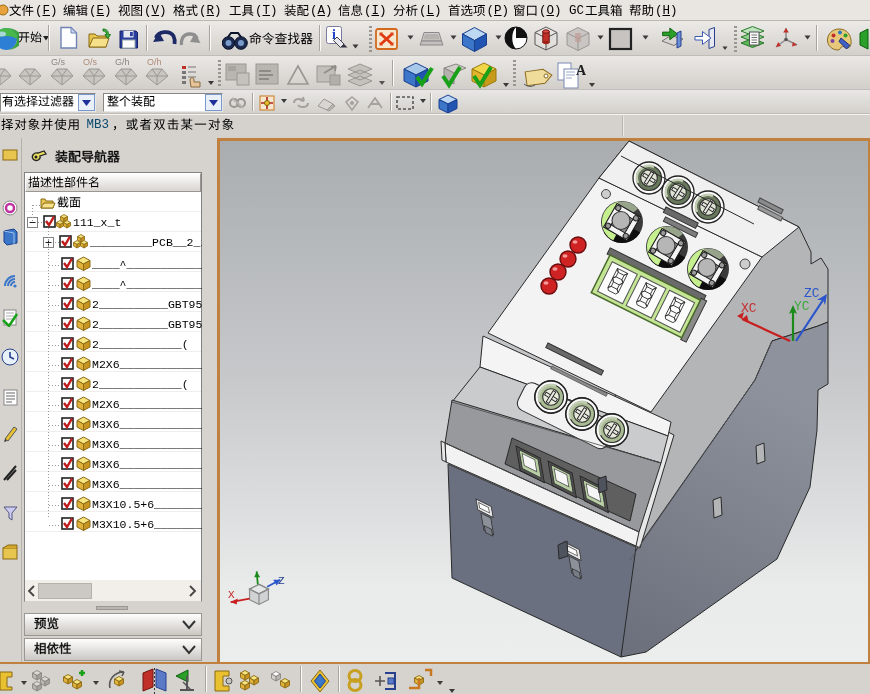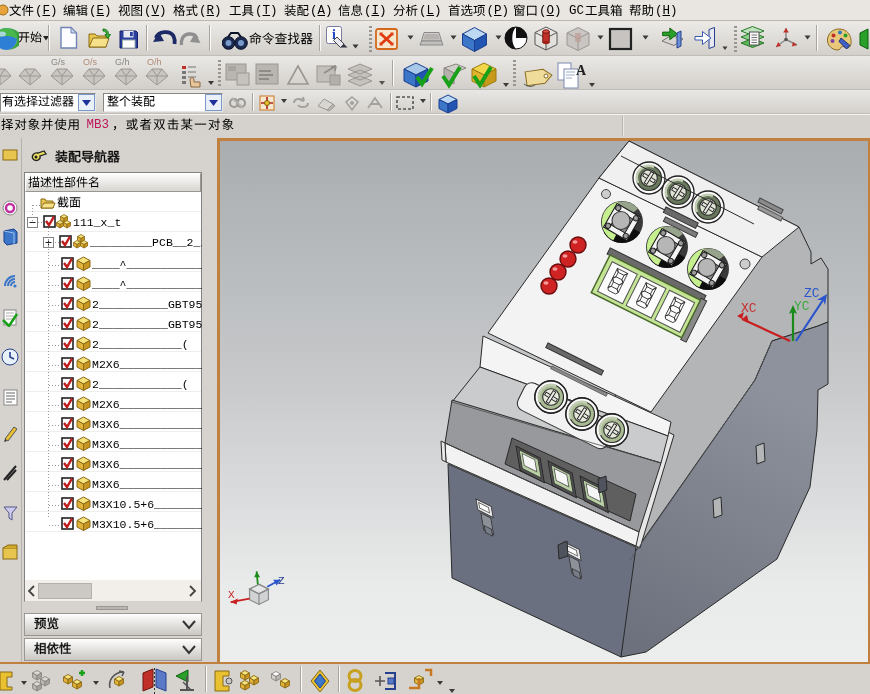--- a/index.html
+++ b/index.html
@@ -582,21 +582,21 @@
 <div style="position:absolute;left:0px;top:114px;width:870px;height:24px;background:#d5d2cd;border-top:1px solid #f5f4f2"></div>
 <div style="position:absolute;left:622px;top:116px;width:2px;height:20px;background:#eceae6;border-left:1px solid #b8b5b0"></div>
 <svg style="position:absolute;left:1px;top:118px;overflow:visible" width="81" height="18" fill="#000000">
     <use href="#u62E9" transform="translate(0.0,11.0) scale(12.5)"></use>
     <use href="#u5BF9" transform="translate(13.3,11.0) scale(12.5)"></use>
     <use href="#u8C61" transform="translate(26.6,11.0) scale(12.5)"></use>
     <use href="#u5E76" transform="translate(39.9,11.0) scale(12.5)"></use>
     <use href="#u4F7F" transform="translate(53.2,11.0) scale(12.5)"></use>
     <use href="#u7528" transform="translate(66.5,11.0) scale(12.5)"></use>
   </svg>
-<div style="position:absolute;left:79px;top:118px;font-family:'Liberation Mono',sans-serif;font-size:12.5px;color:#be185d;font-weight:normal;letter-spacing:0;white-space:pre"> MB3</div>
+<div style="position:absolute;left:79px;top:118px;font-family:'Liberation Mono',sans-serif;font-size:12.5px;color:#0c4a6e;font-weight:normal;letter-spacing:0;white-space:pre"> MB3</div>
 <svg style="position:absolute;left:112px;top:118px;overflow:visible" width="125" height="18" fill="#000000">
     <use href="#uFF0C" transform="translate(0.0,11.0) scale(12.5)"></use>
     <use href="#u6216" transform="translate(13.7,11.0) scale(12.5)"></use>
     <use href="#u8005" transform="translate(27.4,11.0) scale(12.5)"></use>
     <use href="#u53CC" transform="translate(41.1,11.0) scale(12.5)"></use>
     <use href="#u51FB" transform="translate(54.8,11.0) scale(12.5)"></use>
     <use href="#u67D0" transform="translate(68.5,11.0) scale(12.5)"></use>
     <use href="#u4E00" transform="translate(82.2,11.0) scale(12.5)"></use>
     <use href="#u5BF9" transform="translate(95.9,11.0) scale(12.5)"></use>
     <use href="#u8C61" transform="translate(109.6,11.0) scale(12.5)"></use>

